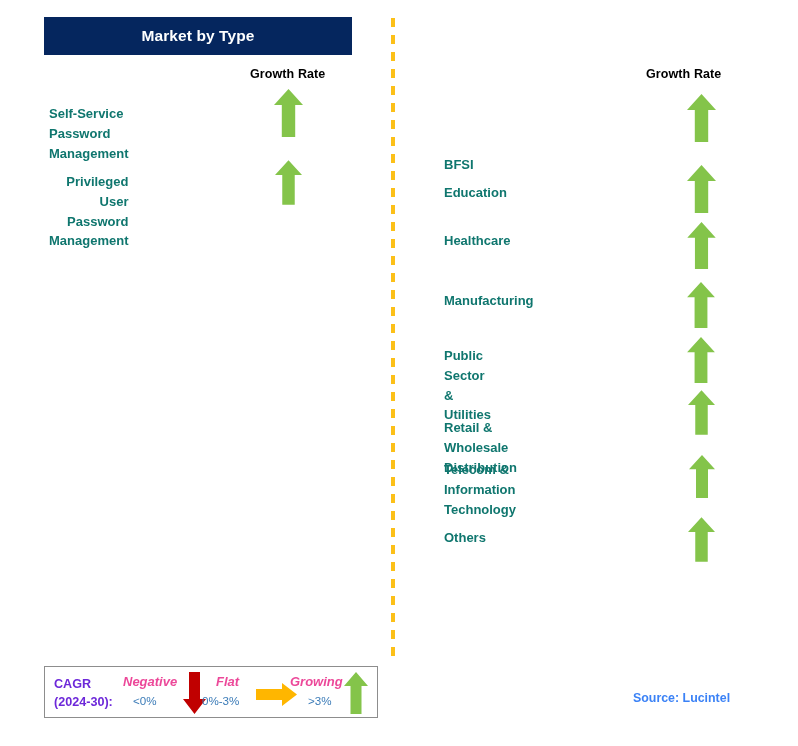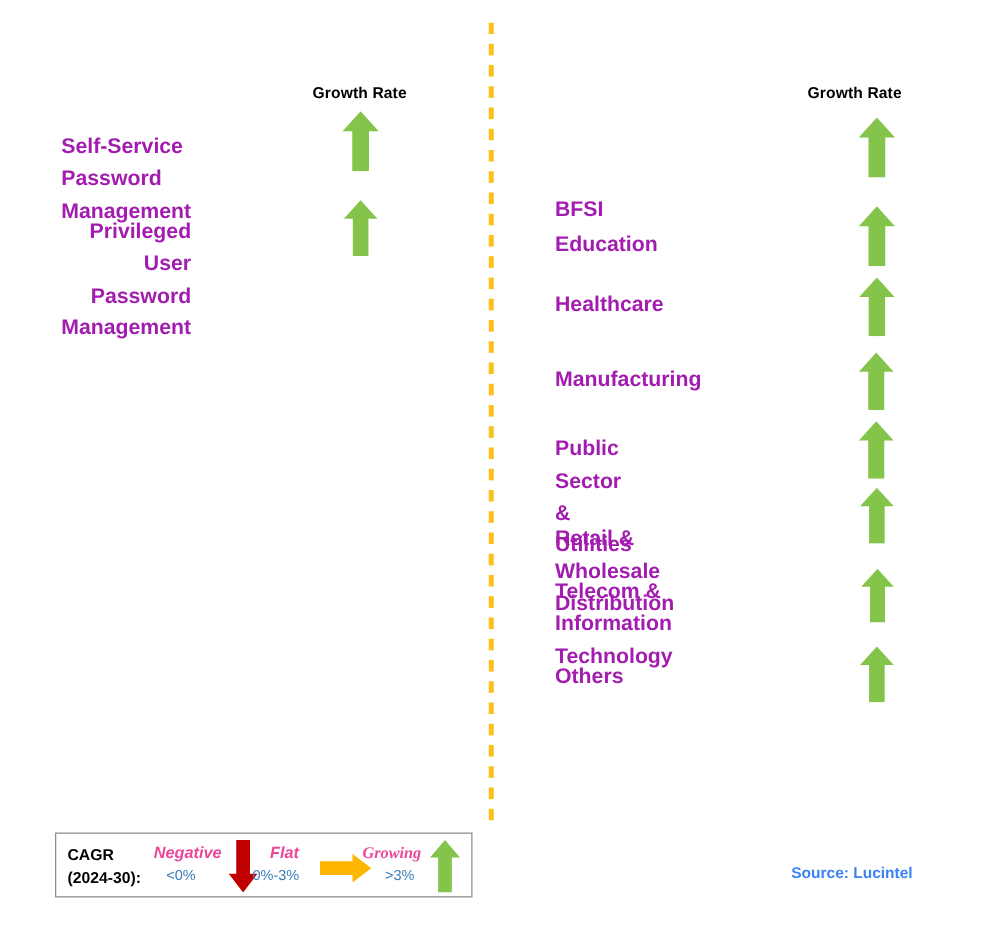--- a/index.html
+++ b/index.html
@@ -58,23 +58,23 @@
   #growth-label-type { left: 250px; top: 67px; }
   #growth-label-end  { left: 252px; top: 67px; }
 
   
   .seg-row {
     position: absolute;
     height: 0;
   }
   .seg-label {
     position: absolute;
-    font-size: 17px;
-    font-weight: bold;
-    color: #a21caf;
+    font-size: 13px;
+    font-weight: bold;
+    color: #0f766e;
     line-height: 1.52;
     white-space: pre-line;
   }
   #panel-type .seg-label { left: 49px; }
   #panel-end  .seg-label { left: 50px; }
 
   
   .arrow {
     position: absolute;
     display: block;
@@ -106,21 +106,21 @@
     border: 1.5px solid #8d8d8d;
     background: #ffffff;
     box-sizing: border-box;
   }
   .legend-cagr {
     position: absolute;
     left: 9px;
     top: 9px;
     font-size: 12.6px;
     font-weight: bold;
-    color: #000000;
+    color: #6d28d9;
     line-height: 1.42;
     white-space: pre-line;
   }
   .legend-item-title {
     position: absolute;
     font-size: 13px;
     font-weight: bold;
     font-style: italic;
     color: #ec4899;
     white-space: nowrap;
@@ -128,21 +128,21 @@
   .legend-item-value {
     position: absolute;
     font-size: 11.6px;
     color: #3c7cb8;
     white-space: nowrap;
   }
   #legend-neg-title { left: 78px;  top: 7px;  }
   #legend-neg-value { left: 88px;  top: 27px; }
   #legend-flat-title{ left: 171px; top: 7px;  }
   #legend-flat-value{ left: 157px; top: 27px; }
-  #legend-grow-title{ left: 245px; top: 7px; font-family: Liberation Serif, serif;  }
+  #legend-grow-title{ left: 245px; top: 7px;  }
   #legend-grow-value{ left: 263px; top: 27px; }
 
   .legend-arrow { position: absolute; }
   #legend-arrow-neg  { left: 138px; top: 5px;  }
   #legend-arrow-flat { left: 211px; top: 16px; }
   #legend-arrow-grow { left: 299px; top: 5px;  }
 
   
   #source-note {
     position: absolute;
@@ -152,20 +152,23 @@
     font-weight: bold;
     color: #3b82f6;
     white-space: nowrap;
   }
 </style>
 </head>
 <body>
 
 <div class="panel" id="panel-type">
 
+  <div class="panel-header" id="header-type">
+    <span class="panel-header-title">Market by Type</span>
+  </div>
 
   <span class="growth-rate-label" id="growth-label-type">Growth Rate</span>
 
   <div class="seg-row">
     <span class="seg-label" style="top:104px;">Self-Service Password
 Management</span>
     <span class="arrow" style="left:274px; top:89px;">
       <svg width="29" height="48" viewBox="0 0 29 48">
         <polygon points="14.5,0 29,16 21.2,16 21.2,48 7.8,48 7.8,16 0,16" fill="#84c44a"></polygon>
       </svg>

